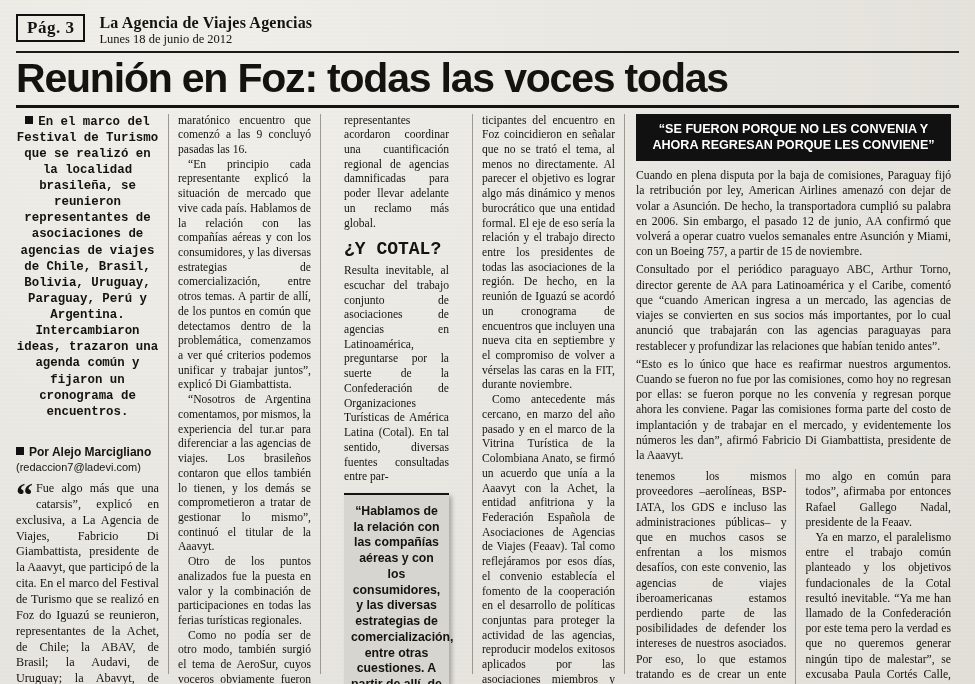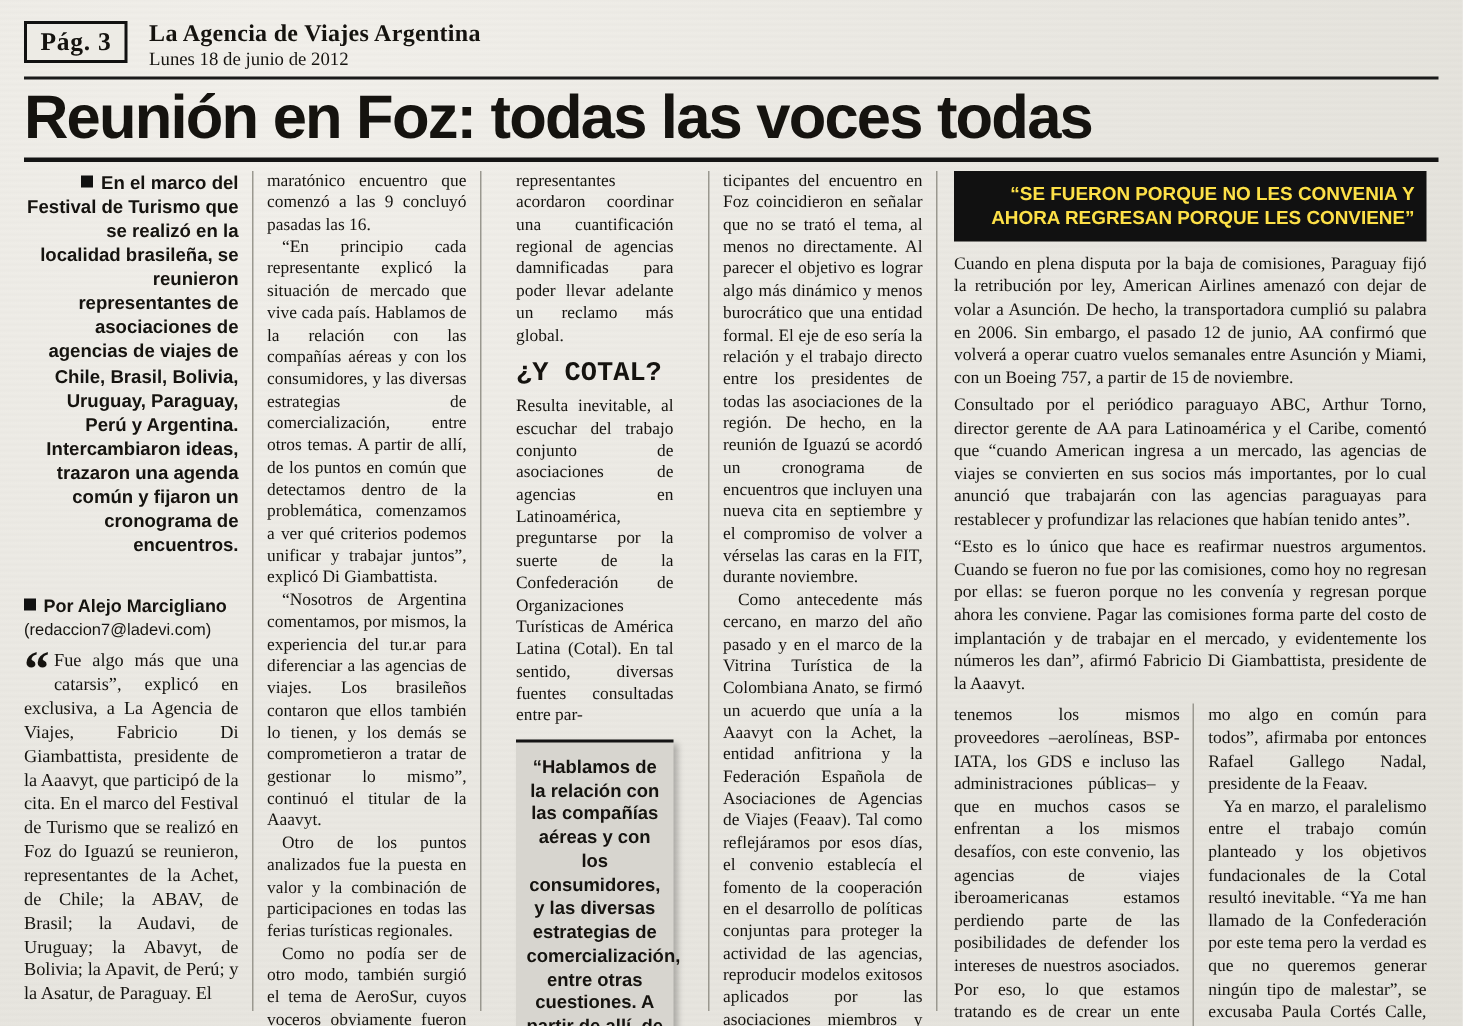--- a/index.html
+++ b/index.html
@@ -82,25 +82,25 @@
     margin:0 0 0 0;
     font-size:11.6px;
     line-height:1.27;
     text-align:justify;
     hyphens:auto;
     text-indent:10px;
   }
   p.noind{text-indent:0;}
   
   .lead{
-    font-family:Liberation Sans, sans-serif;
+    font-family:Liberation Mono, monospace;
     font-weight:bold;
     font-size:12.4px;
     line-height:1.3;
-    text-align:right;
+    text-align:center;
     text-indent:0;
   }
   .sq{
     display:inline-block;width:8px;height:8px;background:#111;
     margin-right:5px;vertical-align:1px;
   }
   .byline{
     font-family:"Liberation Sans", sans-serif;
     font-weight:bold;font-size:12px;line-height:1.25;
     margin-top:25px;text-indent:0;
@@ -134,47 +134,47 @@
     font-family:"Liberation Sans", sans-serif;
     font-weight:bold;
     font-size:12.3px;
     line-height:1.28;
     text-align:center;
     text-indent:0;
   }
   
   .blackbar{
     background:#111;
-    color:#fde047;
+    color:#ffffff;
     font-family:"Liberation Sans", sans-serif;
     font-weight:bold;
     font-size:12.6px;
     line-height:1.3;
-    text-align:right;
+    text-align:center;
     padding:7px 8px 8px 8px;
     margin-bottom:7px;
   }
   .c5 p{font-size:11.7px;line-height:1.3;}
   .c5-split{display:flex;gap:0;margin-top:6px;}
   .c5a{width:160px;padding-right:9px;box-sizing:border-box;}
   .c5b{width:156px;padding-left:9px;border-left:1px solid #9a988f;box-sizing:border-box;}
   .spacer6{height:6px;}
   .spacer3{height:3px;}
 </style>
 </head>
 <body>
 
 <div class="paper"></div>
 
 <div class="page">
 
   <div class="masthead">
     <div class="pag-box">Pág. 3</div>
     <div class="mast-text">
-      <div class="mast-title">La Agencia de Viajes Argentina</div>
+      <div class="mast-title">La Agencia de Viajes Agencias</div>
       <div class="mast-date">Lunes 18 de junio de 2012</div>
     </div>
   </div>
 
   <div class="headline">Reunión en Foz: todas las voces todas</div>
   <div class="rule-thick"></div>
 
   <div class="cols">
 
     <div class="col c1">

